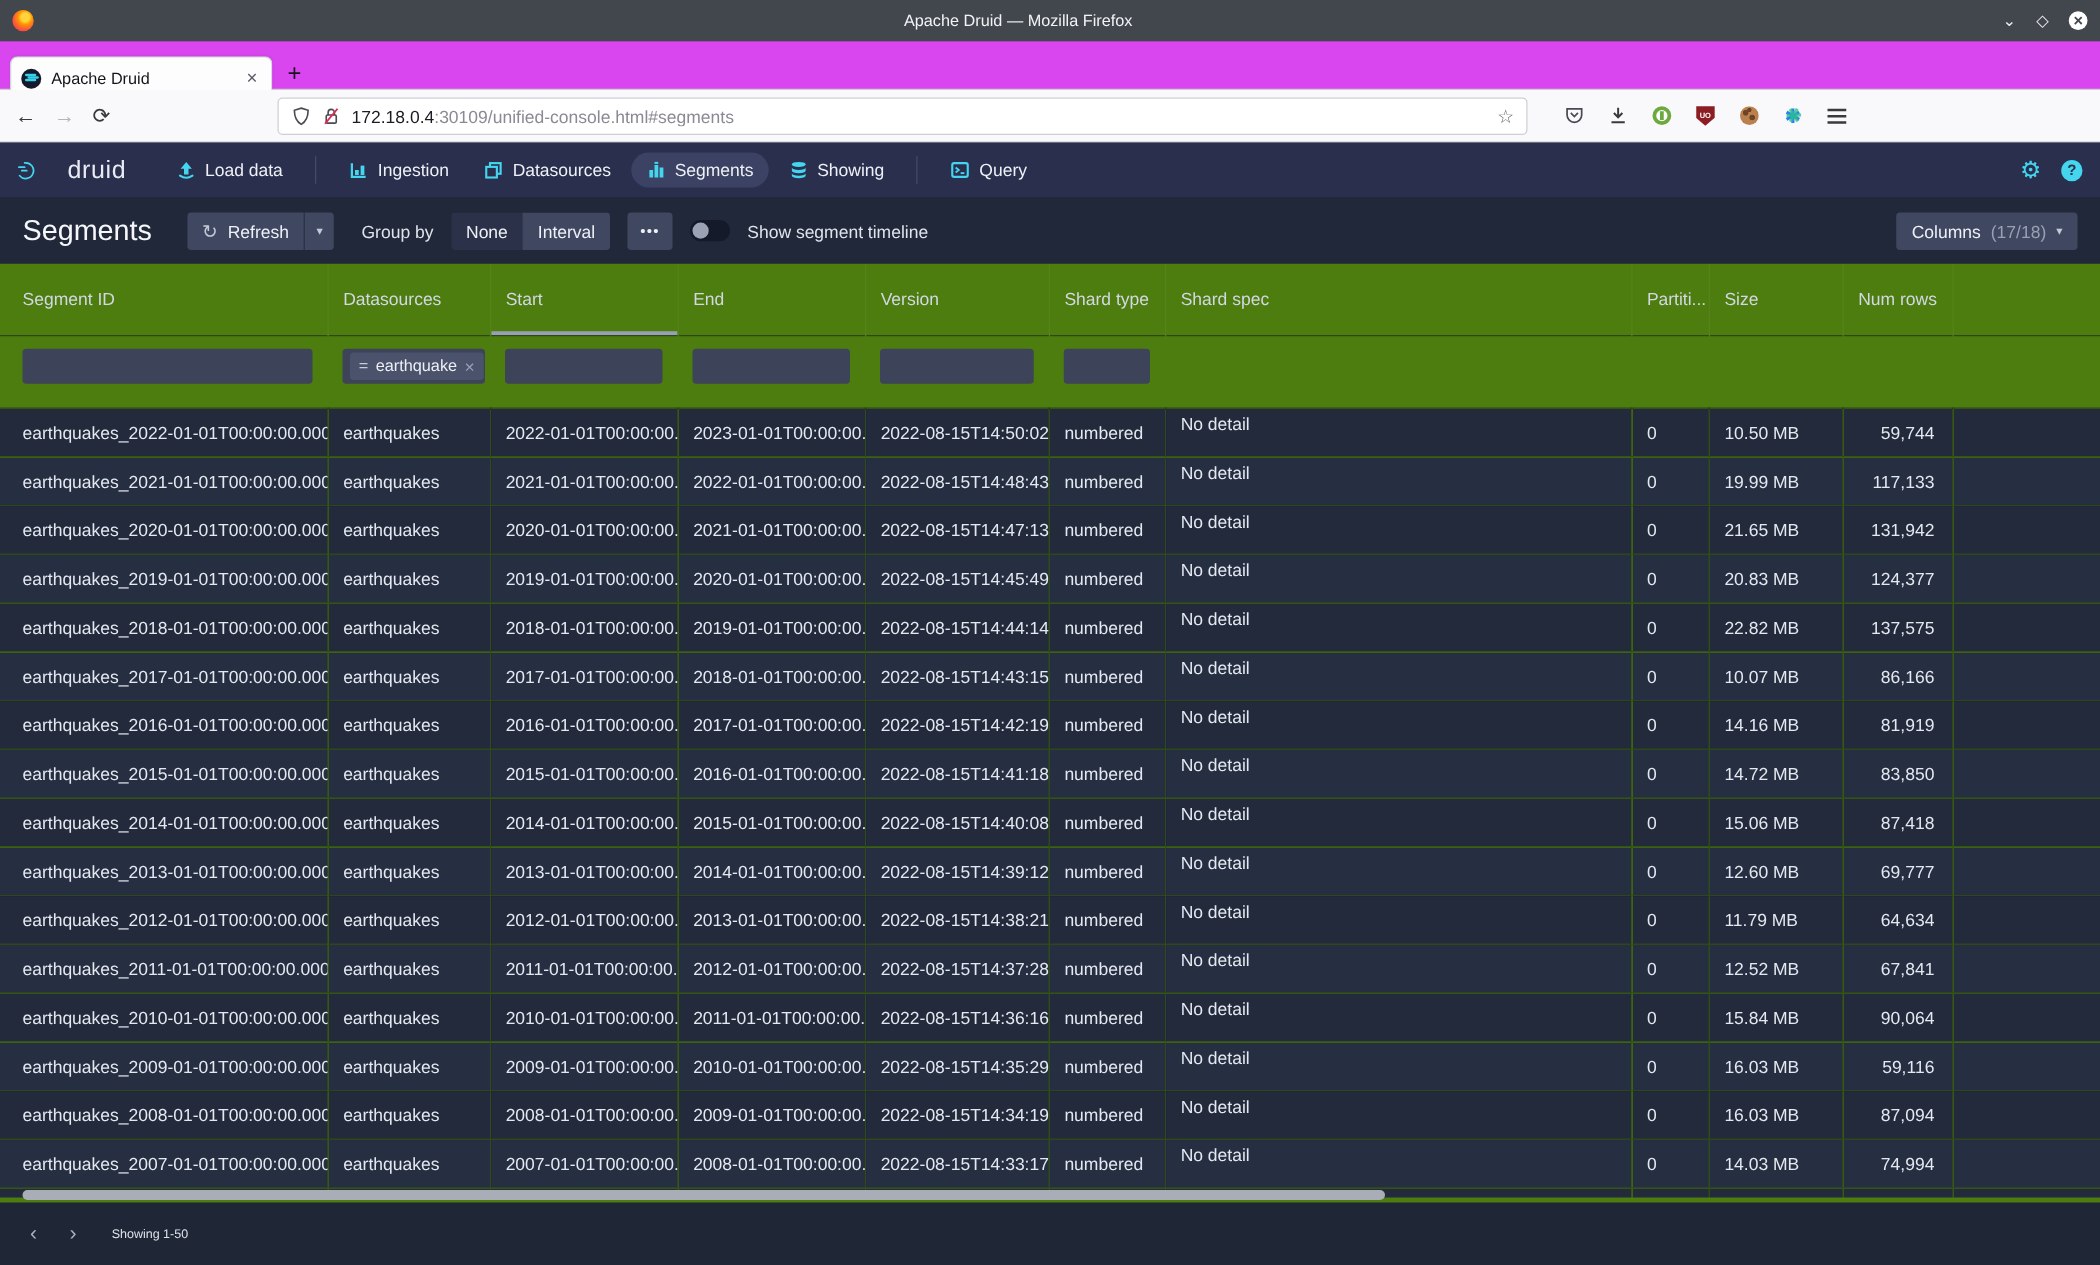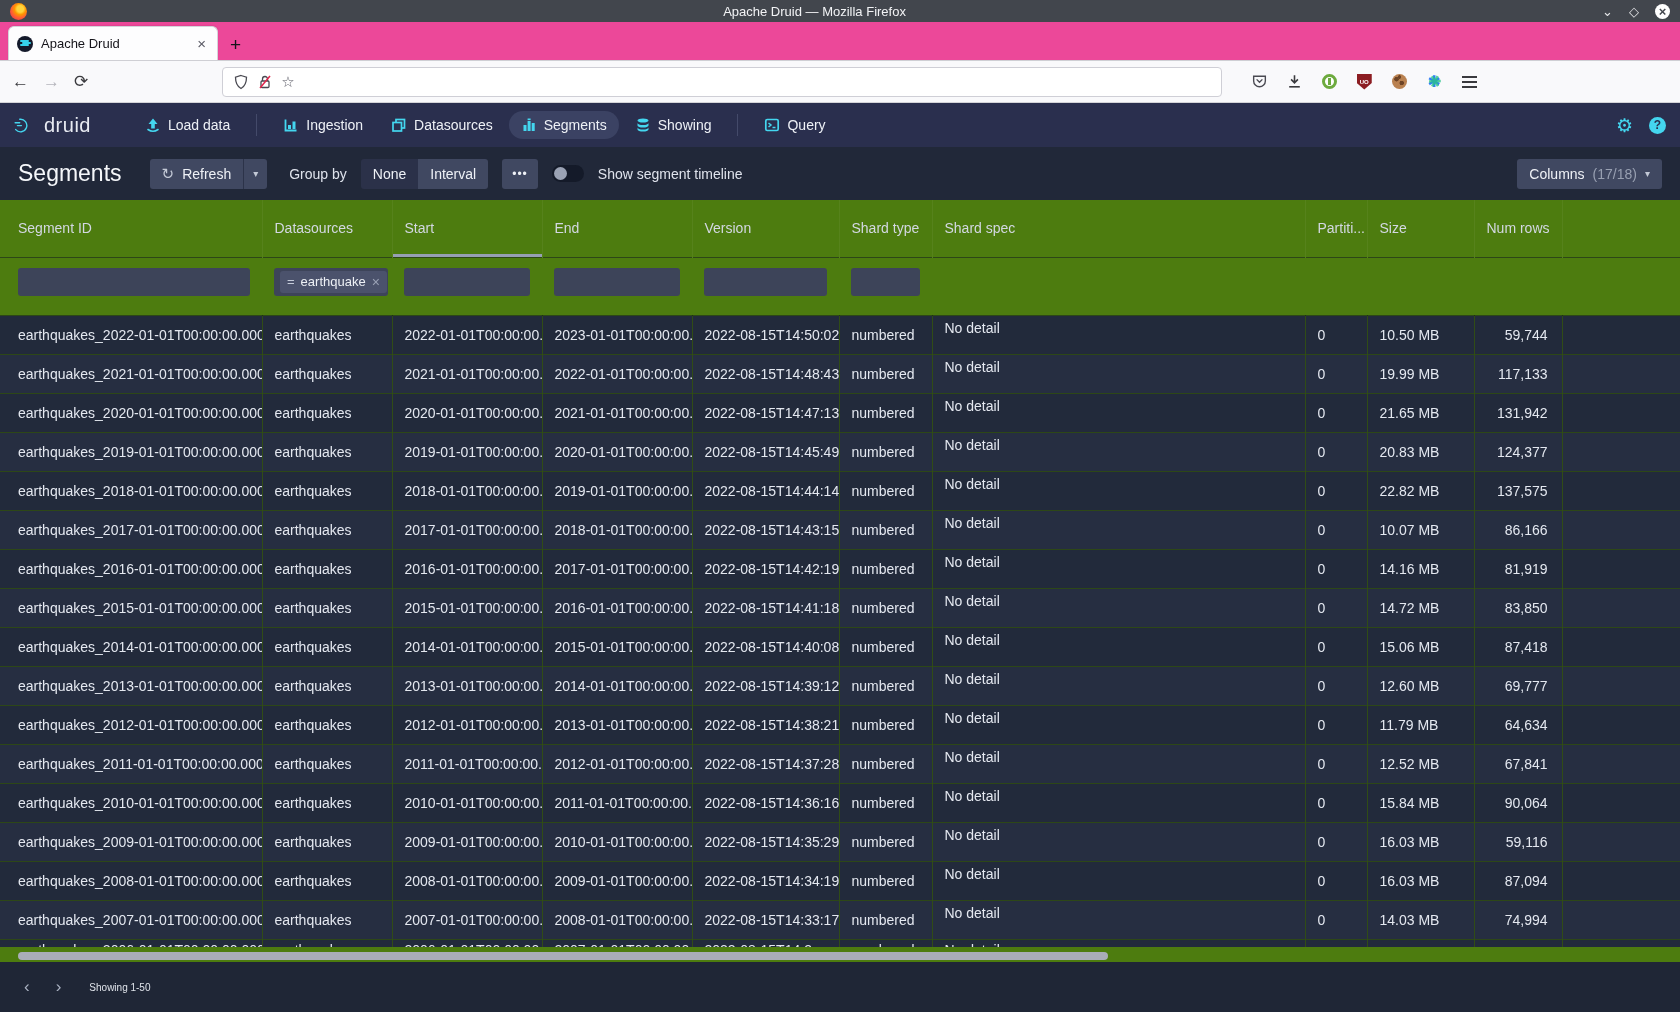--- a/index.html
+++ b/index.html
@@ -1,31 +1,31 @@
 <!DOCTYPE html>
 <html><head>
 <meta charset="utf-8">
 <style>
   * { margin:0; padding:0; box-sizing:border-box; }
   html,body { width:1680px; height:1012px; overflow:hidden; }
   body { font-family:"Liberation Sans", sans-serif; background:#212839; }
   .page { position:relative; width:1680px; height:1012px; display:flex; flex-direction:column; }
 
   
-  .titlebar { height:22px; background:#42464d; display:flex; align-items:center; padding:0 10px; flex:0 0 auto; }
+  .titlebar { height:33px; background:#42464d; display:flex; align-items:center; padding:0 10px; flex:0 0 auto; }
   .ff-logo { width:17px; height:17px; border-radius:50%;
     background:radial-gradient(circle at 60% 35%, #ffd43b 0 22%, #ff9500 38%, #ff5d36 60%, #e22850 100%); }
   .titlebar-title { flex:1; text-align:center; color:#f2f3f5; font-size:13px; }
   .win-controls { display:flex; align-items:center; gap:16px; color:#e8e9eb; }
   .win-controls .wc { font-size:13px; line-height:1; cursor:default; }
   .wc-close { width:15px; height:15px; background:#ffffff; color:#42464d; border-radius:50%;
     display:flex; align-items:center; justify-content:center; font-size:11px; font-weight:bold; }
 
   
-  .tabbar { height:39px; background:#ec4899; display:flex; align-items:flex-end; padding:20px 8px 0 8px; border-bottom:1px solid #cfcfd4; flex:0 0 auto; }
+  .tabbar { height:39px; background:#d946ef; display:flex; align-items:center; padding:20px 8px 0 8px; border-bottom:1px solid #cfcfd4; flex:0 0 auto; }
   .tab { width:210px; height:34px; background:#fdfdfe; border:1px solid #d4d4da; border-bottom:none; border-radius:6px 6px 0 0;
     display:flex; align-items:center; gap:8px; padding:0 8px; box-shadow:0 -1px 2px rgba(0,0,0,.06); }
   .favicon { width:16px; height:16px; border-radius:50%; background:#141a2b; position:relative; flex:0 0 auto; }
   .favicon::before { content:""; position:absolute; left:3px; top:4px; width:9px; height:2px; background:#36d2ec; border-radius:2px; box-shadow:0 4px 0 #36d2ec, 2px 2px 0 #36d2ec; }
   .tab-title { flex:1; font-size:13px; color:#15141a; white-space:nowrap; overflow:hidden; }
   .tab-close { color:#5b5b66; font-size:15px; padding:0 3px; }
   .newtab-btn { color:#15141a; font-size:19px; padding:0 12px 4px 12px; }
 
   
   .urlbar { height:42px; background:#f9f9fb; display:flex; align-items:center; padding:0 12px; gap:14px; border-bottom:1px solid #d4d4d8; flex:0 0 auto; }
@@ -45,21 +45,21 @@
     color:#fff; font-size:6px; font-weight:bold; display:flex; align-items:center; justify-content:center; }
   .ext-cookie { width:15px; height:15px; border-radius:50%; background:#b98150;
     background-image:radial-gradient(circle at 30% 35%, #6e4426 0 2px, transparent 2.5px), radial-gradient(circle at 65% 60%, #6e4426 0 2px, transparent 2.5px), radial-gradient(circle at 50% 20%, #6e4426 0 1.5px, transparent 2px); }
   .ext-star1 { position:absolute; color:#2f7df6; font-size:16px; }
   .ext-star2 { position:absolute; color:#2bc48a; font-size:16px; transform:rotate(28deg); opacity:.8; }
   .hamburger { display:flex; flex-direction:column; gap:3px; }
   .hamburger i { display:block; width:15px; height:2px; background:#3a3a3e; }
 
   
   .navbar { height:44px; background:#2a2f4e; display:flex; align-items:center; padding:0 14px; flex:0 0 auto; }
-  .brand { display:flex; align-items:center; gap:14px; margin-right:40px; }
+  .brand { display:flex; align-items:center; gap:24px; margin-right:26px; }
   .brand-name { color:#e8ebf2; font-size:20px; letter-spacing:.5px; }
   .nav-sep { width:1px; height:22px; background:#444a6a; margin:0 12px; }
   .nav-item { display:flex; align-items:flex-end; gap:7px; color:#eef1f6; font-size:14px; padding:6px 12px; border-radius:14px; margin:0 2px; }
   .nav-item.active { background:#3b4263; }
   .nav-icon { width:16px; height:16px; flex:0 0 auto; }
   .navbar-right { margin-left:auto; display:flex; align-items:center; gap:16px; }
   .gear { color:#44d6ef; font-size:19px; line-height:1; }
   .help-circle { width:17px; height:17px; border-radius:50%; background:#44d6ef; color:#2a2f4e; font-weight:bold; font-size:12px;
     display:flex; align-items:center; justify-content:center; }
 
@@ -146,20 +146,21 @@
     <span class="nav-arrow">⟳</span>
     <div class="url-field">
       <svg class="shield-ico" viewBox="0 0 16 16">
         <path d="M8 1.5 L13.5 3.2 C13.5 8.5 12 12.2 8 14.5 C4 12.2 2.5 8.5 2.5 3.2 Z" fill="none" stroke="#4a4a52" stroke-width="1.3"></path>
       </svg>
       <svg class="lock-ico" viewBox="0 0 16 16">
         <rect x="4" y="7" width="8" height="6.5" rx="1" fill="none" stroke="#4a4a52" stroke-width="1.3"></rect>
         <path d="M5.5 7 V5 a2.5 2.5 0 0 1 5 0 V7" fill="none" stroke="#4a4a52" stroke-width="1.3"></path>
         <line x1="3" y1="14" x2="13" y2="2" stroke="#e2264d" stroke-width="1.5"></line>
       </svg>
+      <span class="url-text"><span class="url-host">172.18.0.4</span><span>:30109/unified-console.html#segments</span></span>
       <span class="star">☆</span>
     </div>
     <div class="toolbar-icons">
       <span class="ti">
         <svg width="17" height="17" viewBox="0 0 16 16">
             <path d="M2.5 3 h11 v4.5 a5.5 5.5 0 0 1 -11 0 Z" fill="none" stroke="#4a4a52" stroke-width="1.3"></path>
             <path d="M5.3 6 L8 8.7 L10.7 6" fill="none" stroke="#4a4a52" stroke-width="1.3"></path>
           </svg>
       </span>
       <span class="ti">

